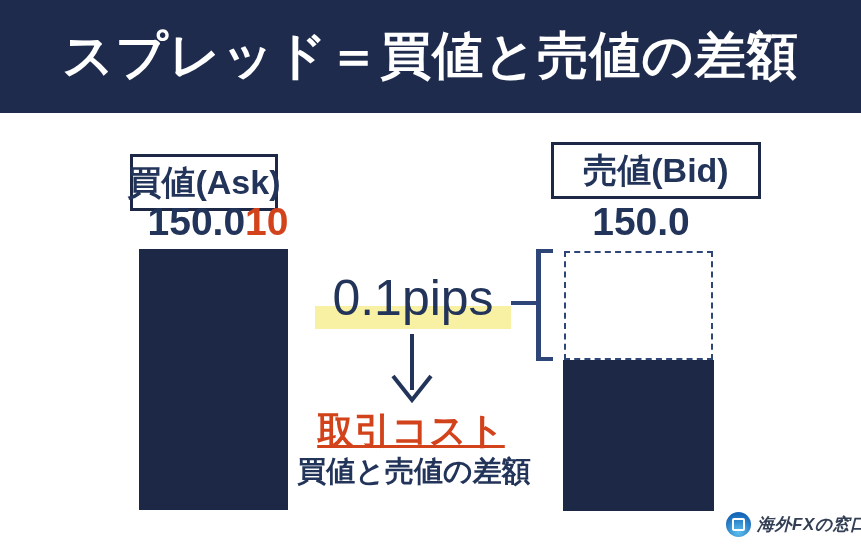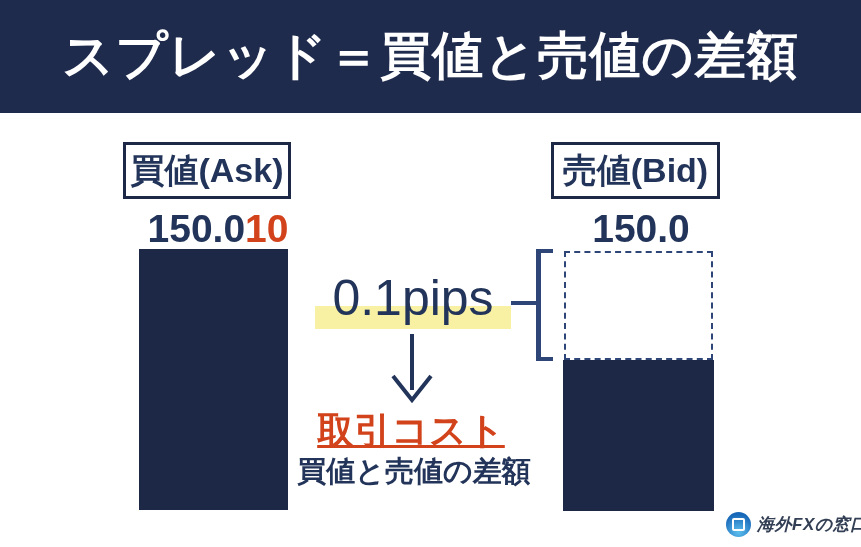--- a/index.html
+++ b/index.html
@@ -26,27 +26,27 @@
   }
   .banner-title{
     color:#ffffff;font-size:51px;font-weight:bold;letter-spacing:1px;
     white-space:nowrap;
   }
   .label-box{
     position:absolute;top:142px;height:57px;background:#ffffff;
     border:3px solid var(--navy);box-sizing:border-box;
     display:flex;align-items:center;justify-content:center;
   }
-  .label-box.ask{left:123px;width:168px;}
-  .label-box.bid{left:551px;width:169px;}
+  .label-box.ask{left:130px;width:148px;margin-top:12px;}
+  .label-box.bid{left:551px;width:210px;}
   .label-text{
     color:var(--navy_text);font-size:34px;font-weight:bold;white-space:nowrap;
   }
   .price{
-    position:absolute;top:208px;width:200px;height:42px;
+    position:absolute;top:201px;width:200px;height:42px;
     display:flex;align-items:center;justify-content:center;
     font-size:39px;font-weight:bold;color:var(--navy_text);white-space:nowrap;text-align:center;
   }
   .price.ask{left:118px;}
   .price.bid{left:541px;}
   .price .hl{color:var(--orange);}
   .bar{position:absolute;background:var(--navy);}
   .bar.ask{left:139px;top:249px;width:149px;height:261px;}
   .bar.bid{left:563px;top:360px;width:151px;height:151px;}
   .gap-box{

